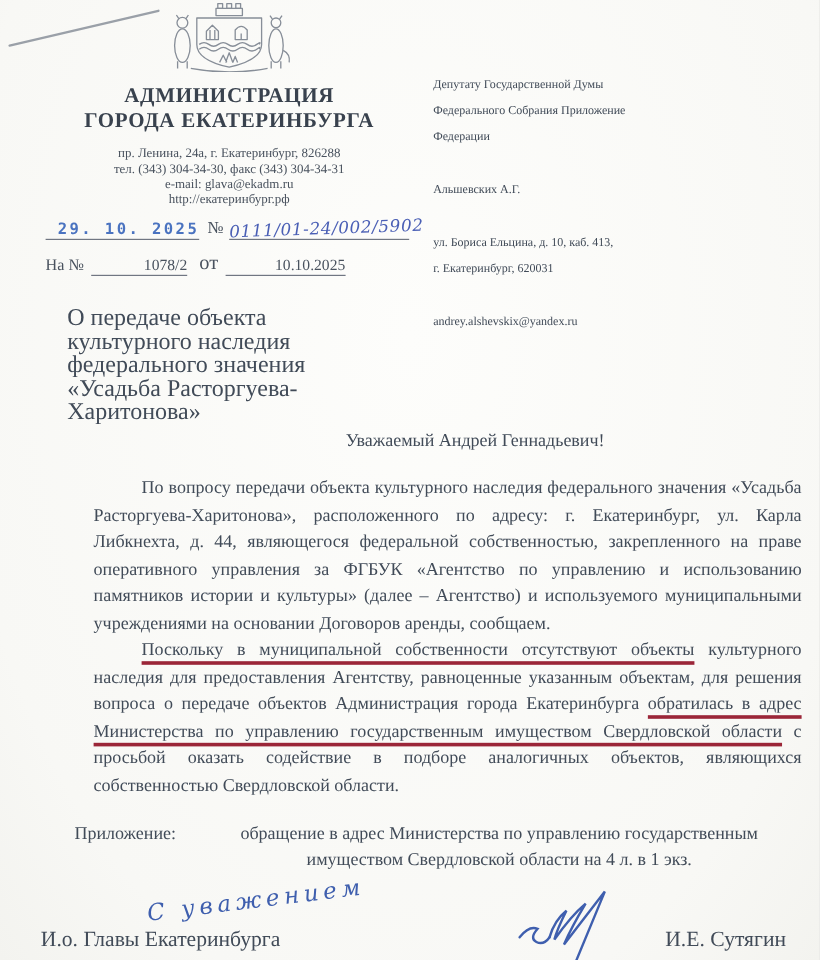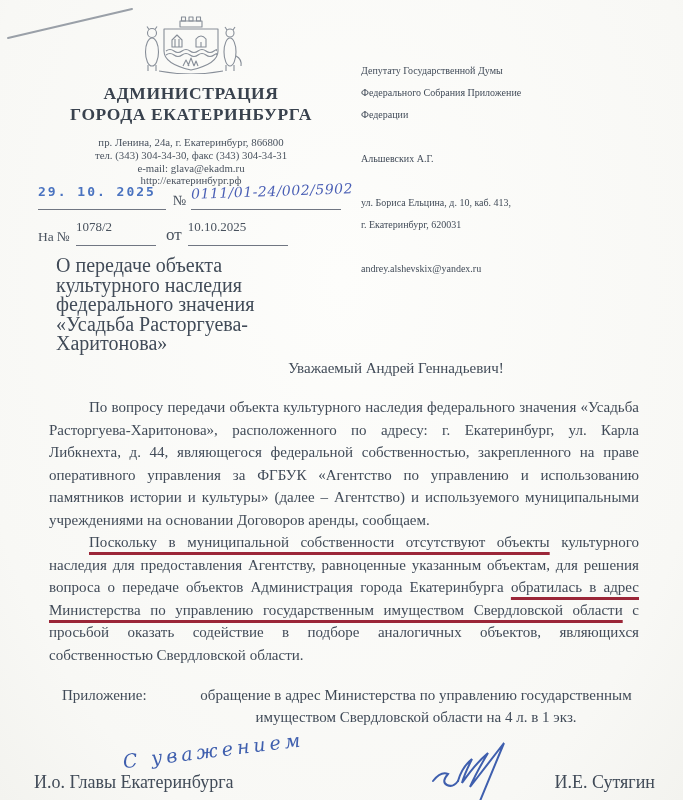--- a/index.html
+++ b/index.html
@@ -6,48 +6,48 @@
   .page{
     position:relative;width:683px;height:800px;overflow:hidden;
     background:radial-gradient(ellipse at 50% 35%, #fdfdfb 0%, #f8f8f5 78%, #f3f3ef 100%);
     font-family:"Liberation Serif","DejaVu Serif",serif;
     color:#414b58;
   }
   .abs{position:absolute;}
   
   .pen-mark{left:0;top:0;}
   
-  .lh{left:35px;top:16px;width:312px;text-align:center;}
+  .lh{left:35px;top:2px;width:312px;text-align:center;}
   .lh .arms{margin:0 auto;display:block;}
   .lh .org{font-weight:bold;font-size:17.5px;line-height:21px;letter-spacing:0.6px;color:#39424e;margin-top:9px;}
   .lh .addr{font-size:10.8px;line-height:12.8px;color:#49525e;margin-top:11px;}
   
   .ref{left:38px;top:183px;width:305px;font-size:13px;color:#49525e;}
   .ref-row{display:flex;align-items:flex-end;}
-  .ufield{border-bottom:1.2px solid #707682;text-align:left;padding-bottom:10px;}
+  .ufield{border-bottom:1.2px solid #707682;text-align:right;padding-bottom:0;}
   .stamp{width:128px;font-family:"DejaVu Sans Mono","Liberation Mono",monospace;
          font-weight:bold;font-size:13px;letter-spacing:2px;color:#4a73c0;}
   .numlab{margin:0 5px 1px 7px;font-size:14px;}
   .hand-num{width:150px;font-family:"DejaVu Serif",serif;font-style:italic;
             font-size:14px;color:#4a5fb5;letter-spacing:0.5px;}
   .hand-num span{display:inline-block;transform:rotate(-2deg);white-space:nowrap;}
   .ref-row2{margin-top:9px;}
   .onlab{margin:0 6px 1px 0;font-size:13.5px;}
   .reply-num{width:80px;font-size:13px;}
   .otlab{margin:0 6px 1px 10px;font-size:17px;}
   .reply-date{width:100px;font-size:13px;}
   
   .rcpt{left:361px;top:60px;width:300px;font-size:10px;line-height:22px;}
   .rcpt .gap{margin-top:22px;}
   
   .subj{left:56px;top:256px;width:272px;font-size:20px;line-height:19.5px;}
   
   .salut{left:62px;top:360px;width:590px;text-align:center;padding-left:78px;
          box-sizing:border-box;font-size:15px;}
-  .para{left:49px;width:590px;font-size:15px;line-height:22.5px;
+  .para{left:78px;width:590px;font-size:15px;line-height:22.5px;
         text-align:justify;text-indent:40px;margin:0;}
   .p1{top:396px;}
   .p2{top:531px;}
   .hl-red{text-decoration:underline;text-decoration-color:#9b2638;
           text-decoration-thickness:3px;text-underline-offset:5px;
           -webkit-text-decoration-skip-ink:none;text-decoration-skip-ink:none;}
   
   .attach{left:62px;top:684px;width:592px;display:flex;font-size:15px;line-height:22px;}
   .attach .lab{width:120px;flex:0 0 auto;}
   .attach .txt{width:468px;text-align:center;}
@@ -93,21 +93,21 @@
 
       <ellipse cx="105" cy="36" rx="6" ry="14"></ellipse>
       <circle cx="105" cy="17" r="4"></circle>
       <path d="M101,49 v6 M109,49 v6 M102,14 l-2,-3 M108,14 l2,-3 M111,40 q6,3 5,10"></path>
 
       <path d="M34,55 q32,6 64,0"></path>
     </svg>
     <div class="org">АДМИНИСТРАЦИЯ</div>
     <div class="org" style="margin-top:0;">ГОРОДА  ЕКАТЕРИНБУРГА</div>
     <div class="addr">
-      <div>пр. Ленина, 24а, г. Екатеринбург, 866800</div>
+      <div>пр. Ленина, 24а, г. Екатеринбург, 826288</div>
       <div>тел. (343) 304-34-30, факс (343) 304-34-31</div>
       <div>e-mail: glava@ekadm.ru</div>
       <div>http://екатеринбург.рф</div>
     </div>
   </div>
 
   <div class="abs ref">
     <div class="ref-row">
       <div class="ufield stamp">29. 10. 2025</div>
       <div class="numlab">№</div>

